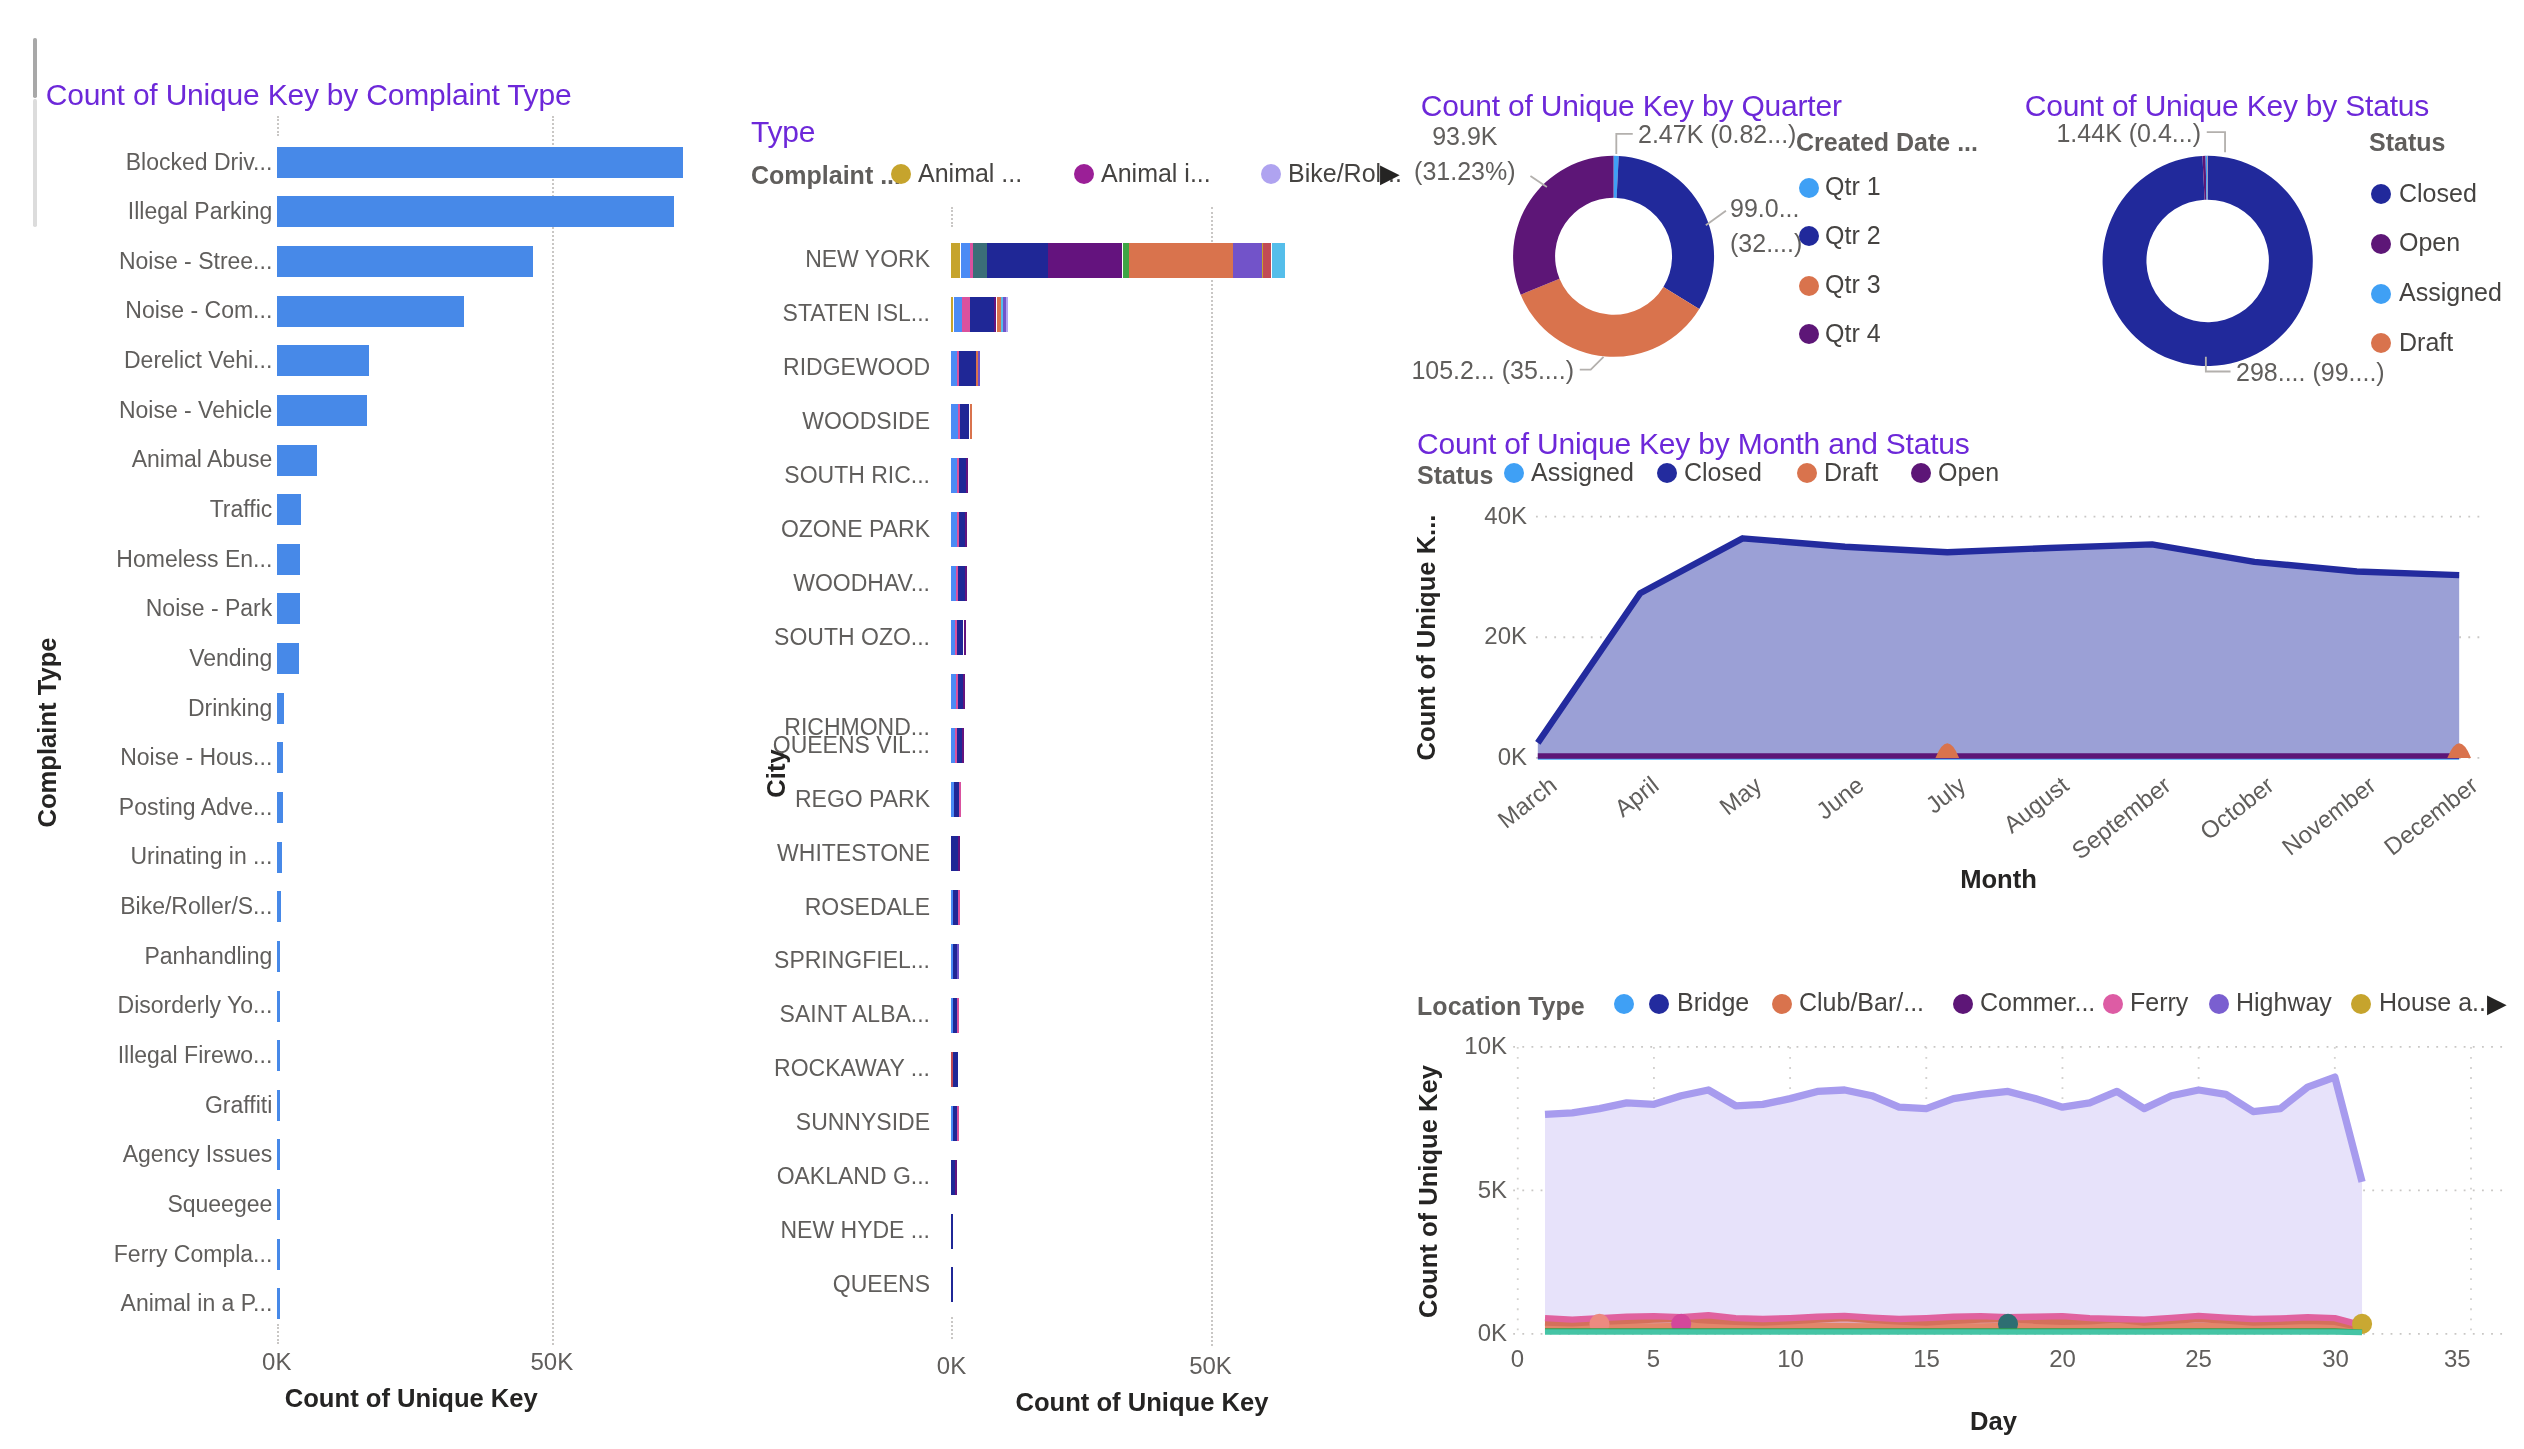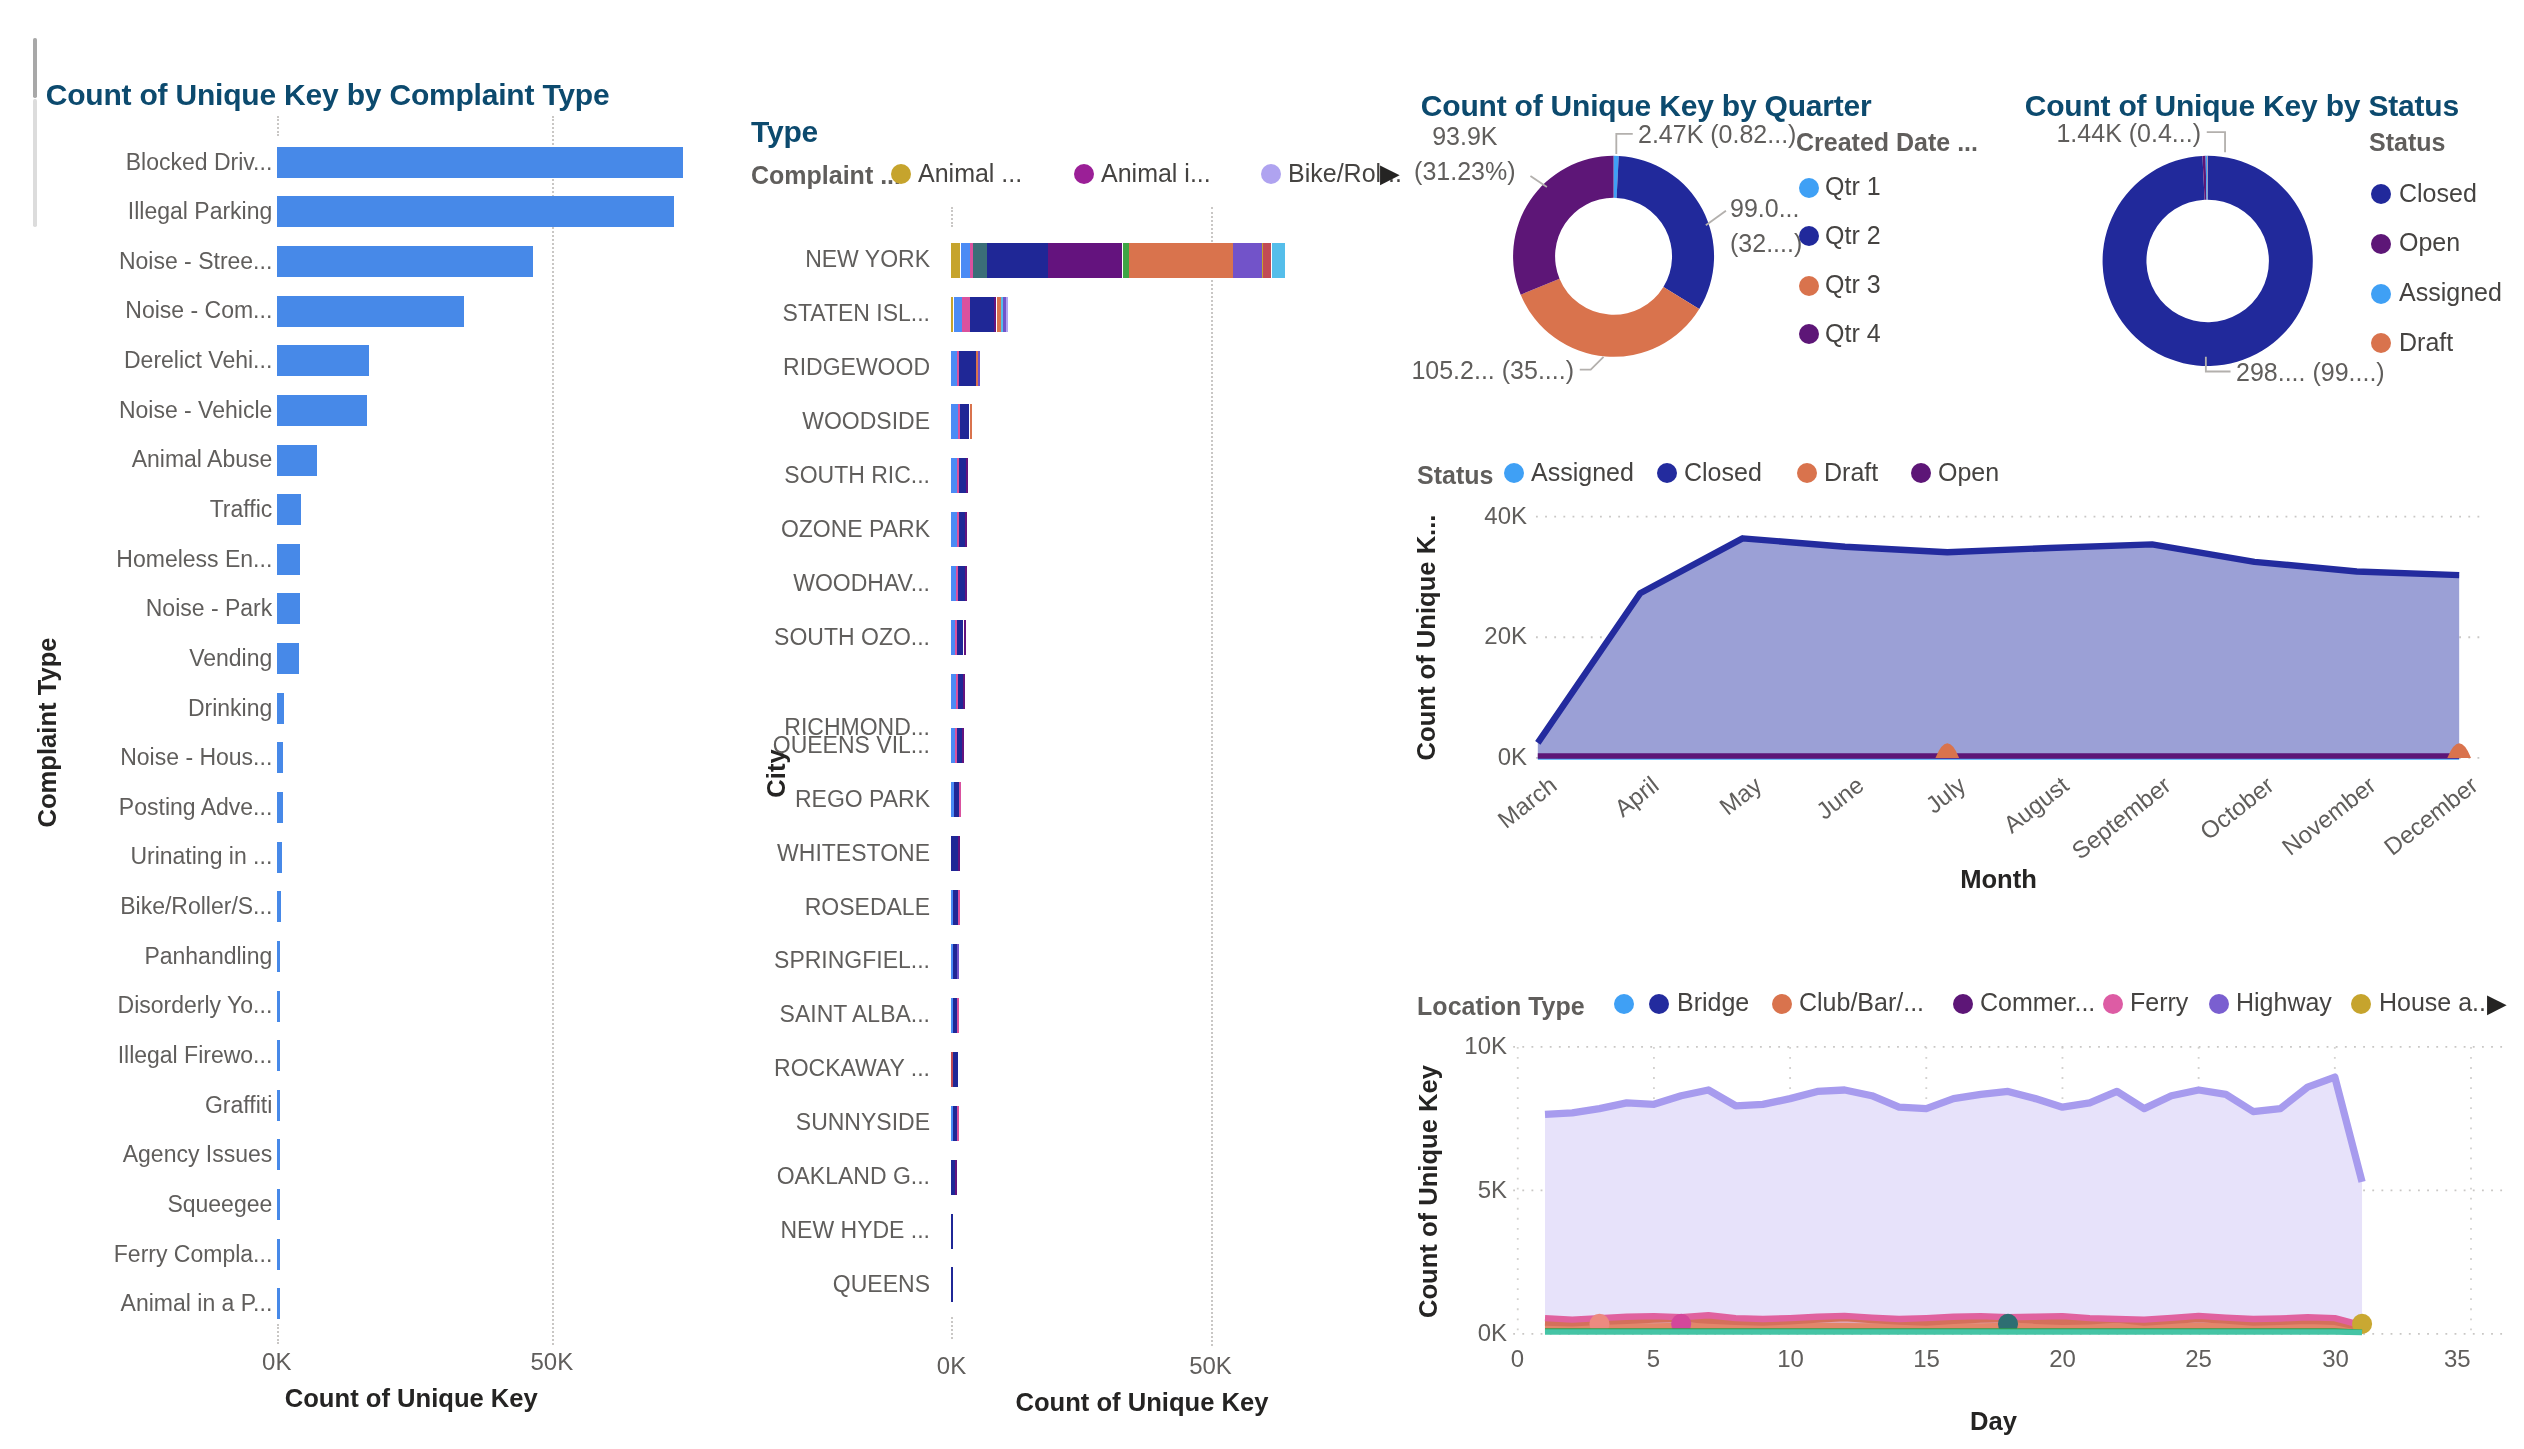--- a/index.html
+++ b/index.html
@@ -1,20 +1,20 @@
 <!DOCTYPE html>
 <html style="font-size:14.6px"><head>
 <meta charset="utf-8">
 <style>
   html,body{margin:0;padding:0;background:#fff;}
   .page{position:relative;width:2525px;height:1450px;background:#ffffff;overflow:hidden;
         font-family:"Liberation Sans",sans-serif;color:#252423;}
   .visual{position:absolute;}
   .abs{position:absolute;}
-  .vtitle{position:absolute;font-size:30px;font-weight:700;color:#0c4a6e;white-space:nowrap;letter-spacing:-0.2px;}
+  .vtitle{position:absolute;font-size:30px;font-weight:400;color:#6d28d9;white-space:nowrap;letter-spacing:-0.2px;}
   .ltitle{font-size:25px;font-weight:700;color:#605E5C;white-space:nowrap;}
   .llab{font-size:25px;color:#454341;white-space:nowrap;}
   .ldot{width:20px;height:20px;border-radius:50%;}
   .chev{font-size:25.6px;color:#252423;line-height:25.6px;}
   .tick{font-size:24px;color:#605E5C;white-space:nowrap;}
   .atitle{font-size:25.6px;font-weight:600;color:#252423;white-space:nowrap;}
   .catlab{position:absolute;font-size:23px;color:#605E5C;white-space:nowrap;text-align:right;}
   .callout{position:absolute;font-size:25px;color:#605E5C;white-space:nowrap;line-height:35px;}
   .stub{position:absolute;width:0;border-left:2.7px dotted #c9c7c5;}
   .gridv{position:absolute;width:0;border-left:2.7px dotted #c9c7c5;}
@@ -316,20 +316,21 @@
         <div class="ldot" style="position: absolute; left: 360px; top: 197px; background: rgb(93, 22, 119);"></div>
         <div class="llab" style="position: absolute; left: 388px; top: 191px;">Open</div>
         <div class="ldot" style="position: absolute; left: 360px; top: 247px; background: rgb(63, 160, 245);"></div>
         <div class="llab" style="position: absolute; left: 388px; top: 241px;">Assigned</div>
         <div class="ldot" style="position: absolute; left: 360px; top: 296px; background: rgb(217, 115, 77);"></div>
         <div class="llab" style="position: absolute; left: 388px; top: 291px;">Draft</div>
       </div>
   </section>
 
   <section id="c5" class="visual">
+    <h2 class="vtitle">Count of Unique Key by Month and Status</h2>
     <div class="ltitle abs" style="left:9.1px;top:68px;">Status</div>
     <div id="c5-legend">
         <div class="ldot" style="position: absolute; left: 96px; top: 70px; background: rgb(63, 160, 245);"></div>
         <div class="llab" style="position: absolute; left: 123px; top: 65px;">Assigned</div>
         <div class="ldot" style="position: absolute; left: 249px; top: 70px; background: rgb(35, 43, 158);"></div>
         <div class="llab" style="position: absolute; left: 276px; top: 65px;">Closed</div>
         <div class="ldot" style="position: absolute; left: 389px; top: 70px; background: rgb(217, 115, 77);"></div>
         <div class="llab" style="position: absolute; left: 416px; top: 65px;">Draft</div>
         <div class="ldot" style="position: absolute; left: 503px; top: 70px; background: rgb(93, 22, 119);"></div>
         <div class="llab" style="position: absolute; left: 530px; top: 65px;">Open</div>

